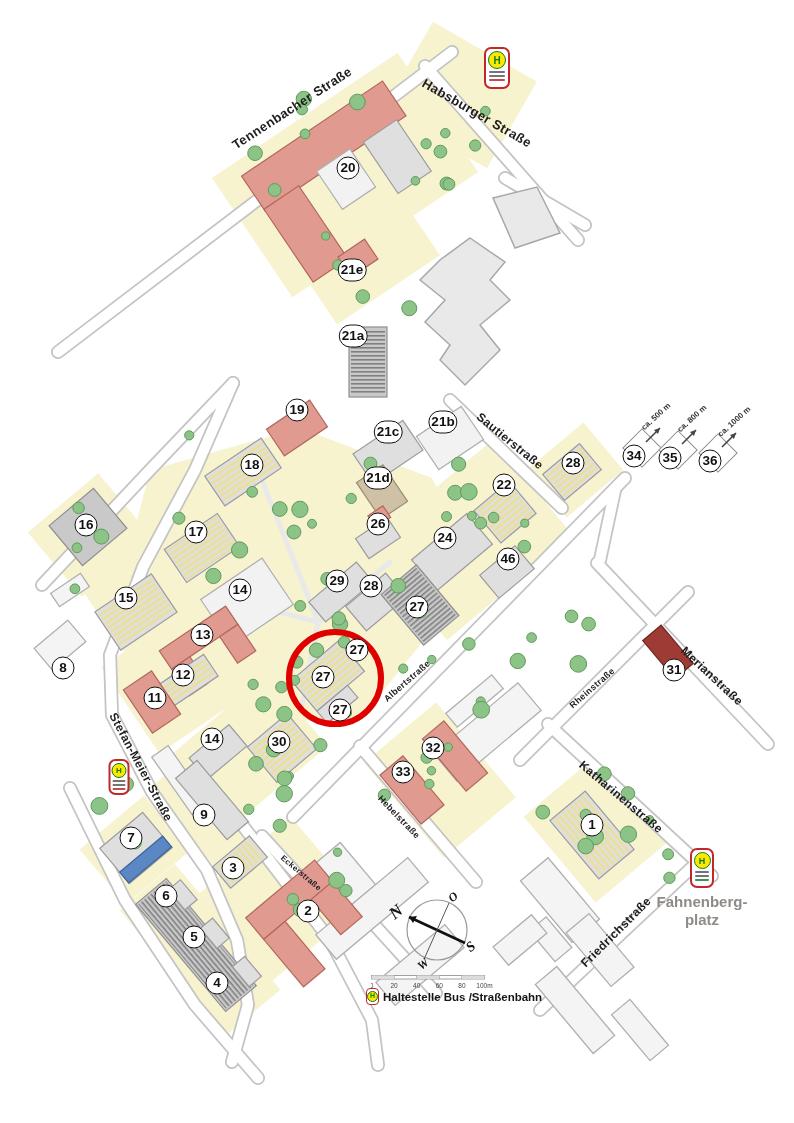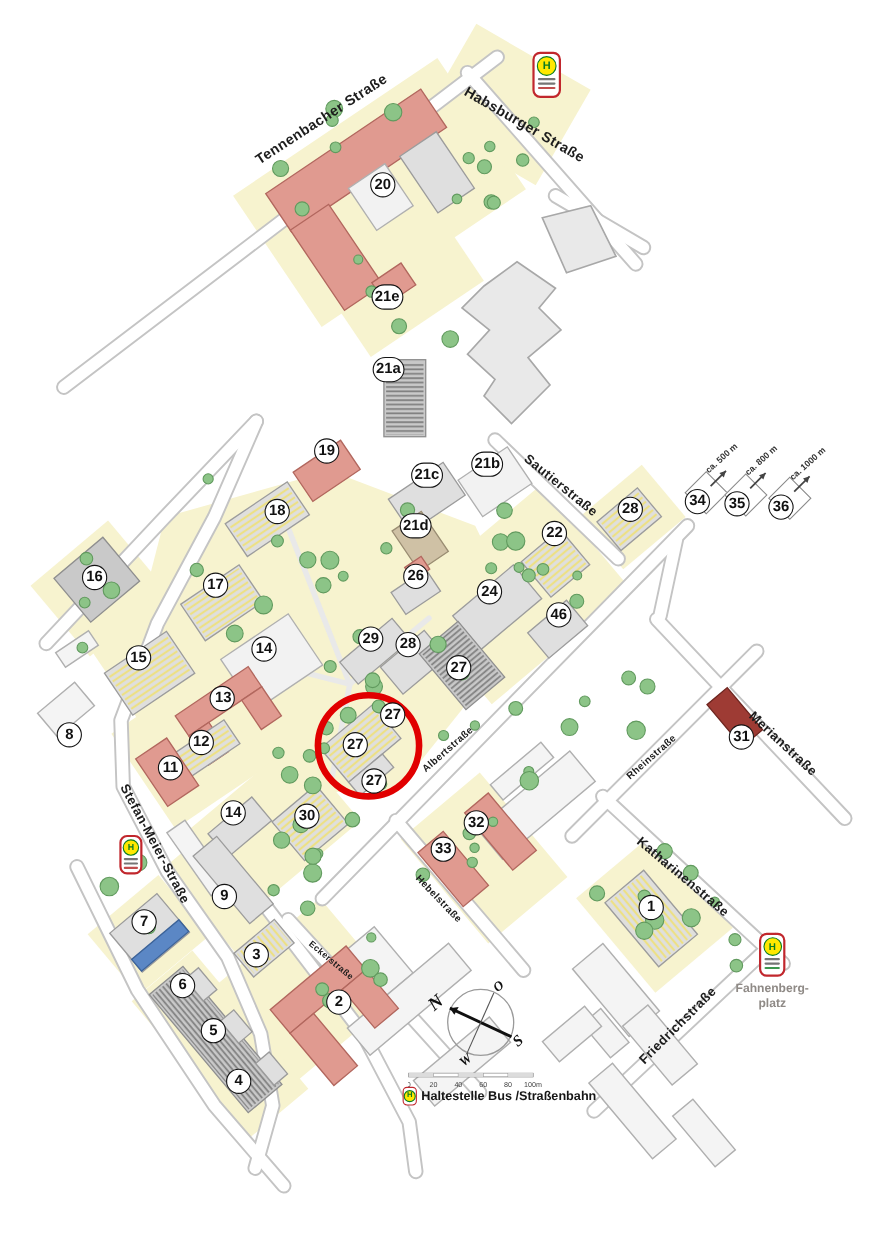--- a/index.html
+++ b/index.html
@@ -14,21 +14,21 @@
           transform:translate(-50%,-50%);padding:0 2px;}
   .highlight-ring{position:absolute;z-index:5;border:6px solid #e10000;border-radius:50%;
           transform:translate(-50%,-50%);box-sizing:border-box;}
   .stop{position:absolute;z-index:7;transform:translate(-50%,-50%);background:#fff;
         border:2.2px solid #c1272d;border-radius:7px;display:flex;flex-direction:column;
         align-items:center;justify-content:flex-start;box-sizing:border-box;padding:2px 1px 1px;}
   .stop .hcirc{border-radius:50%;background:#ffe800;border:1.4px solid #0b7c22;display:flex;
         align-items:center;justify-content:center;font-weight:bold;color:#0b7c22;}
   .stop .tline{border-radius:1px;}
   .stop-caption{position:absolute;z-index:7;transform:translate(-50%,0);text-align:center;
-        color:#8f8a86;font-size:11px;line-height:1.2;font-weight:bold;}
+        color:#8f8a86;font-size:15px;line-height:1.2;font-weight:bold;}
   .distmark{position:absolute;z-index:6;}
   .distmark .diamond{position:absolute;border:1.5px solid #8a8a8a;background:#fff;
         transform:rotate(45deg);box-sizing:border-box;}
   .distmark .dlabel{position:absolute;white-space:nowrap;font-size:8px;font-weight:bold;
         color:#333;transform:rotate(-42deg);}
   .legend{position:absolute;z-index:7;display:flex;align-items:center;gap:4px;}
   .legend .label{font-size:11.5px;font-weight:bold;color:#161616;}
   .scalebar{position:absolute;z-index:7;}
   .compass{position:absolute;z-index:7;transform:translate(-50%,-50%);}
 </style>

